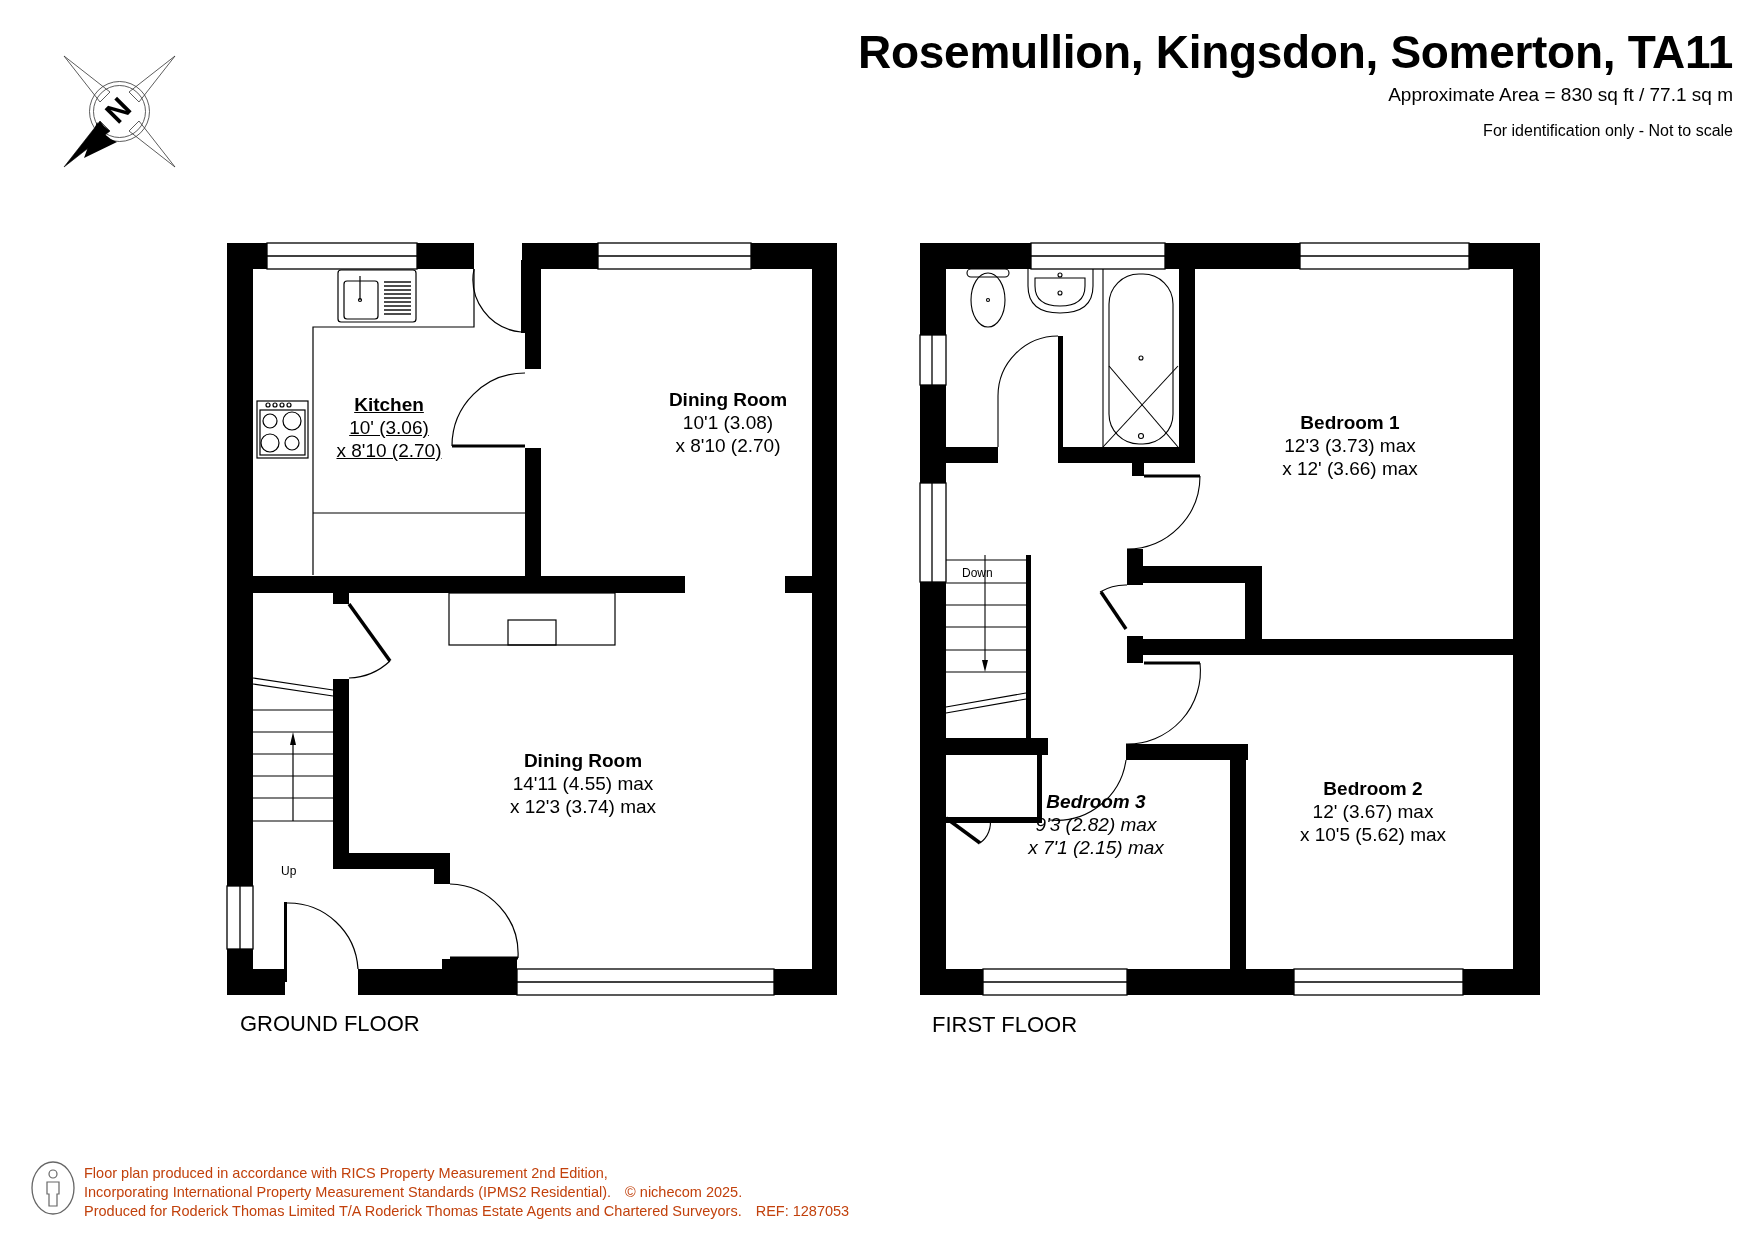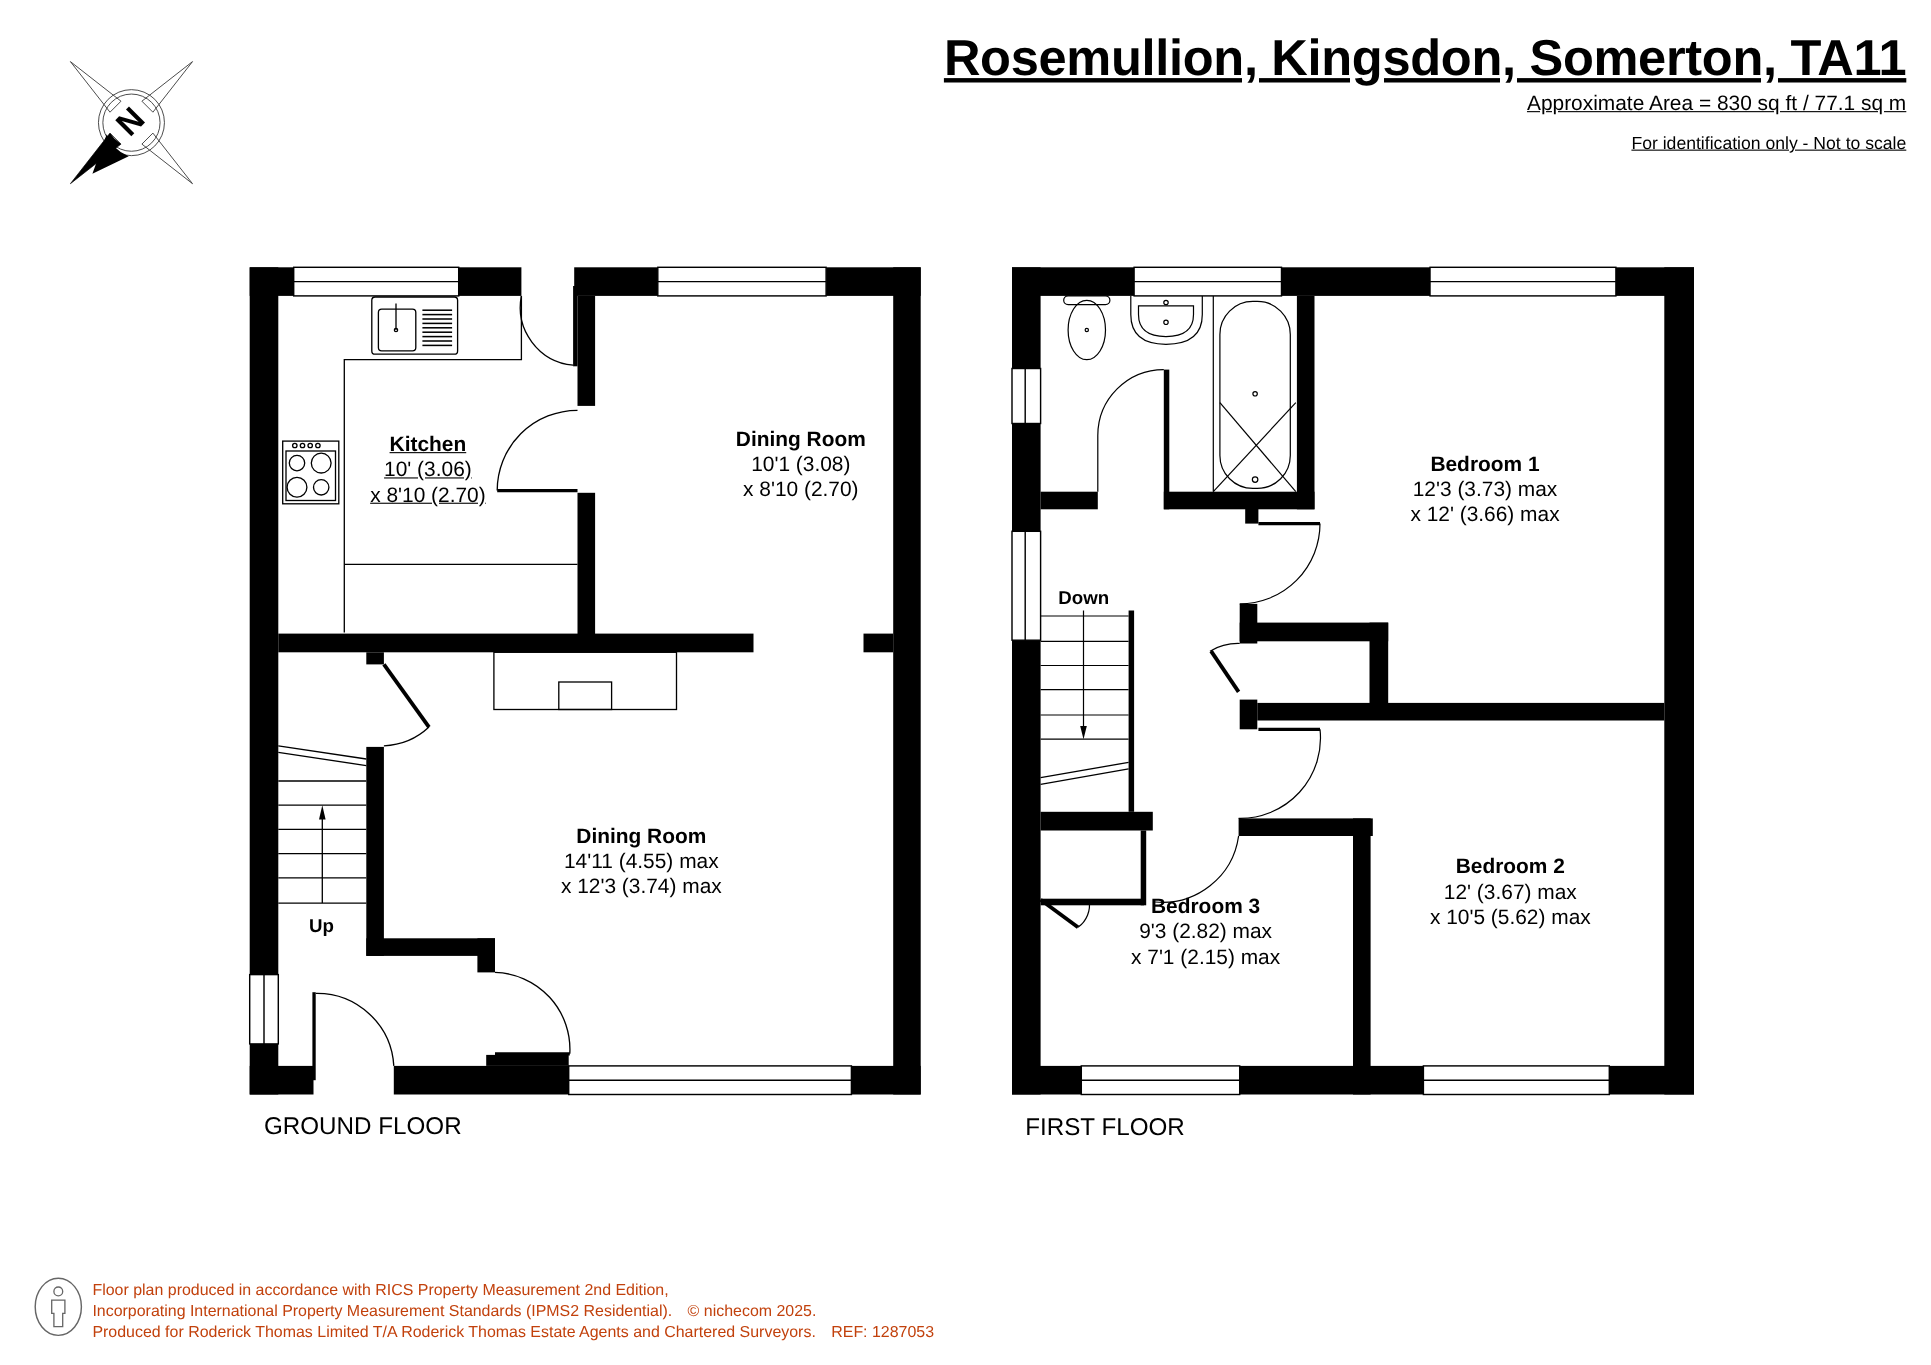--- a/index.html
+++ b/index.html
@@ -1,26 +1,26 @@
 <!DOCTYPE html>
 <html><head>
 <meta charset="utf-8">
 <style>
   html,body{margin:0;padding:0;background:#fff;}
   body{width:1755px;height:1241px;position:relative;overflow:hidden;font-family:"Liberation Sans",sans-serif;color:#000;}
-  .abs{position:absolute;text-decoration:underline;}
+  .abs{position:absolute;}
   .title{right:22px;top:25px;font-size:46px;font-weight:bold;white-space:nowrap;letter-spacing:-0.3px;}
   .area{right:22px;top:84px;font-size:19px;white-space:nowrap;}
   .note{right:22px;top:122px;font-size:16px;white-space:nowrap;}
   .plan-svg{position:absolute;left:0;top:0;}
   .room-label{position:absolute;text-align:center;font-size:19px;line-height:23px;white-space:nowrap;transform:translateX(-50%);}
   .room-label .rn{font-weight:bold;display:block;}
   .room-label .dim{display:block;}
   .floor-label{position:absolute;font-size:22px;font-weight:normal;white-space:nowrap;}
-  .stair-label{position:absolute;font-size:17px;font-weight:bold;white-space:nowrap;}
+  .stair-label{position:absolute;font-size:12px;font-weight:normal;white-space:nowrap;margin-top:32px;}
   .footer{position:absolute;left:84px;top:1164px;font-size:14.5px;line-height:19px;color:#c2410c;white-space:nowrap;}
   .footer div{display:block;}
   .footer .gap{display:inline-block;width:14px;}
   .foot-icon{position:absolute;left:30px;top:1160px;width:46px;height:56px;}
   .compass{position:absolute;left:62px;top:54px;width:115px;height:115px;}
 </style>
 </head>
 <body>
 
 <div class="abs title">Rosemullion, Kingsdon, Somerton, TA11</div>
@@ -256,21 +256,21 @@
 <div class="room-label" style="left:1350px;top:411px;">
   <span class="rn">Bedroom 1</span>
   <span class="dim">12'3 (3.73) max</span>
   <span class="dim">x 12' (3.66) max</span>
 </div>
 <div class="room-label" style="left:1373px;top:777px;">
   <span class="rn">Bedroom 2</span>
   <span class="dim">12' (3.67) max</span>
   <span class="dim">x 10'5 (5.62) max</span>
 </div>
-<div class="room-label" style="left:1096px;top:813px;">
+<div class="room-label" style="left:1096px;top:790px;font-style:italic;">
   <span class="rn">Bedroom 3</span>
   <span class="dim">9'3 (2.82) max</span>
   <span class="dim">x 7'1 (2.15) max</span>
 </div>
 <div class="stair-label" style="left:962px;top:534px;">Down</div>
 <div class="floor-label" style="left:932px;top:1012px;">FIRST FLOOR</div>
 
 <svg class="foot-icon" viewBox="0 0 46 56">
   <ellipse cx="23" cy="28" rx="21" ry="26" fill="none" stroke="#666" stroke-width="1.3"></ellipse>
   <circle cx="23" cy="14" r="4" fill="none" stroke="#666" stroke-width="1.2"></circle>

